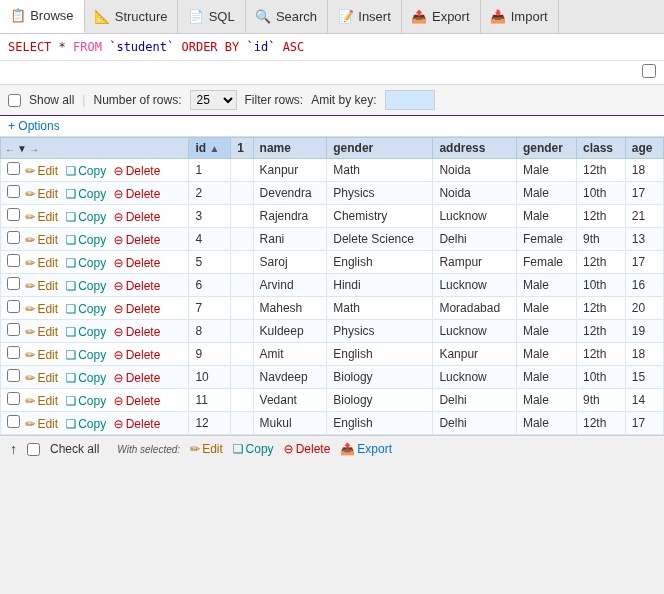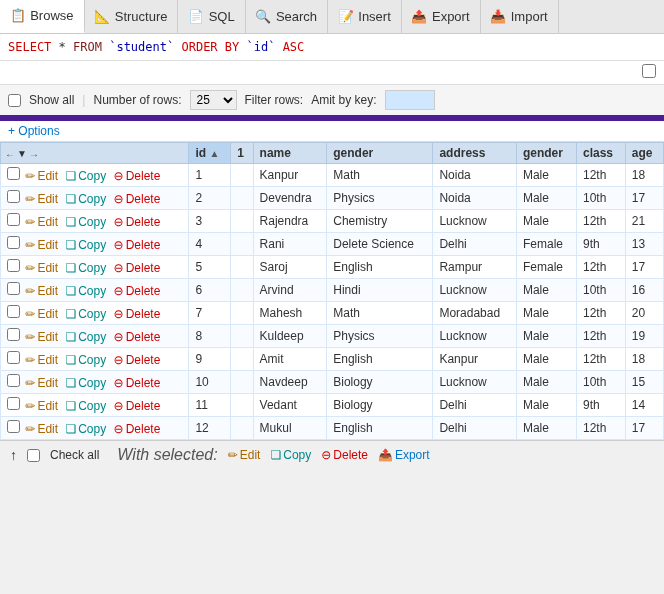--- a/index.html
+++ b/index.html
@@ -8,21 +8,21 @@
     
     .top-nav { display: flex; align-items: center; background: #e8e8e8; border-bottom: 1px solid #ccc; height: 34px; }
     .nav-item { display: flex; align-items: center; padding: 0 10px; height: 100%; cursor: pointer; border-right: 1px solid #ccc; font-size: 13px; gap: 4px; }
     .nav-item.active { background: #fff; border-bottom: 2px solid #fff; }
 
     
     .sql-bar { background: #fff; padding: 6px 8px; border-bottom: 1px solid #ddd; font-family: monospace; font-size: 12px; color: #a00; }
     .options-link { color: #07c; cursor: pointer; font-size: 12px; }
 
     
-    .controls-bar { background: #f5f5f5; padding: 5px 8px; border-bottom: 6px solid #4c1d95; display: flex; align-items: center; gap: 8px; flex-wrap: wrap; }
+    .controls-bar { background: #f5f5f5; padding: 5px 8px; border-bottom: 1px solid #4c1d95; display: flex; align-items: center; gap: 8px; flex-wrap: wrap; }
     .controls-bar label { font-size: 12px; }
     .controls-bar input[type=text] { border: 1px solid #ccc; padding: 2px 5px; font-size: 12px; }
     .controls-bar select { border: 1px solid #ccc; padding: 1px 3px; font-size: 12px; }
     .filter-input { width: 130px; }
     .sort-input { width: 50px; background: #d0e8ff; border: 1px solid #99b; padding: 2px 4px; }
 
     
     .table-wrap { background: #fff; overflow-x: auto; }
 
     
@@ -36,21 +36,21 @@
     .sort-arrow { font-size: 10px; color: #555; }
 
     
     .btn-edit { color: #a60; cursor: pointer; display: inline-flex; align-items: center; gap: 2px; }
     .btn-copy { color: #088; cursor: pointer; display: inline-flex; align-items: center; gap: 2px; }
     .btn-delete { color: #c00; cursor: pointer; display: inline-flex; align-items: center; gap: 2px; }
 
     
     .bottom-bar { background: #f0f0f0; padding: 5px 10px; border-top: 1px solid #ccc; display: flex; align-items: center; gap: 10px; }
     .bottom-bar label { font-size: 12px; }
-    .bottom-bar .with-selected { font-size: 16px; font-style: italic; color: #555; margin-left: 8px; }
+    .bottom-bar .with-selected { font-size: 10px; font-style: italic; color: #555; margin-left: 8px; }
 
     .th-check { background: #d0e0f0; border: 1px solid #b0c8e0; padding: 3px 4px; text-align: center; }
     .col-arrows { display: flex; align-items: center; gap: 2px; }
     .arr { font-size: 10px; cursor: pointer; color: #555; }
   </style>
 </head>
 <body>
 
 <div class="top-nav">
   <div class="nav-item active">
@@ -79,21 +79,21 @@
   </div>
   <div class="nav-item">
     <span>📥</span>
     <span>Import</span>
   </div>
 </div>
 
 <div class="sql-bar">
   <span style="color:#c00;">SELECT</span>
   <span style="color:#333;"> * </span>
-  <span style="color:#7f1d1d;">FROM</span>
+  <span style="color:#ec4899;">FROM</span>
   <span style="color:#333;"> </span>
   <span style="color:#00a;">`student`</span>
   <span style="color:#333;"> </span>
   <span style="color:#c00;">ORDER BY</span>
   <span style="color:#333;"> </span>
   <span style="color:#00a;">`id`</span>
   <span style="color:#333;"> </span>
   <span style="color:#c00;">ASC</span>
 </div>
 

